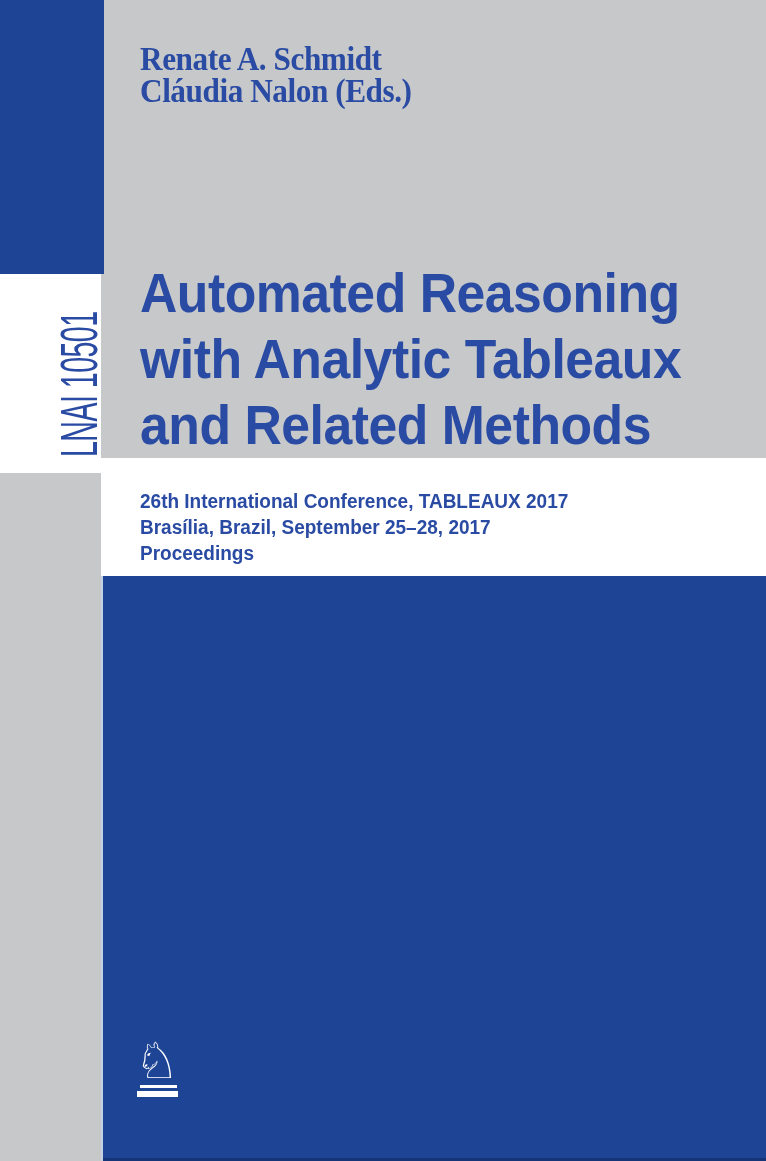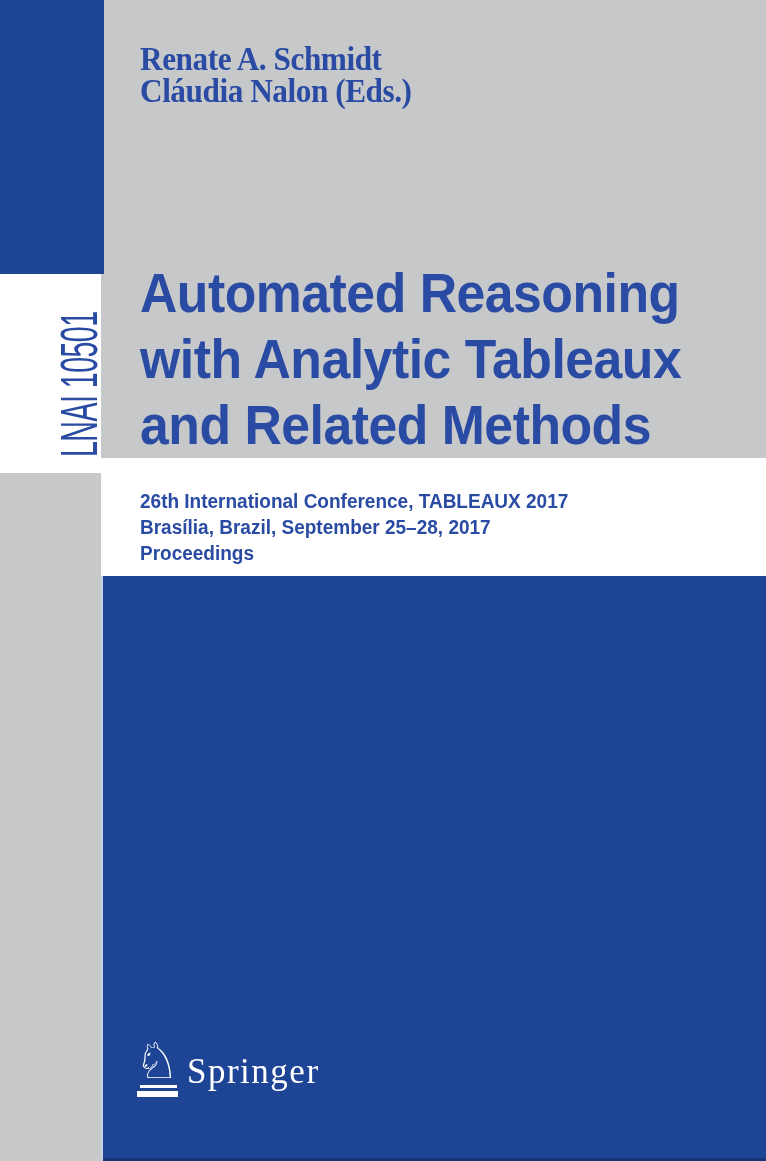--- a/index.html
+++ b/index.html
@@ -160,15 +160,14 @@
 
   <div class="conference-details">
     <div>26th International Conference, TABLEAUX 2017</div>
     <div>Brasília, Brazil, September 25–28, 2017</div>
     <div>Proceedings</div>
   </div>
 
   <div class="springer-horse">♘</div>
   <div class="logo-bar-thin"></div>
   <div class="logo-bar-thick"></div>
-  <div class="publisher-name">Springer</div>
 
 </div>
 
 </body></html>

